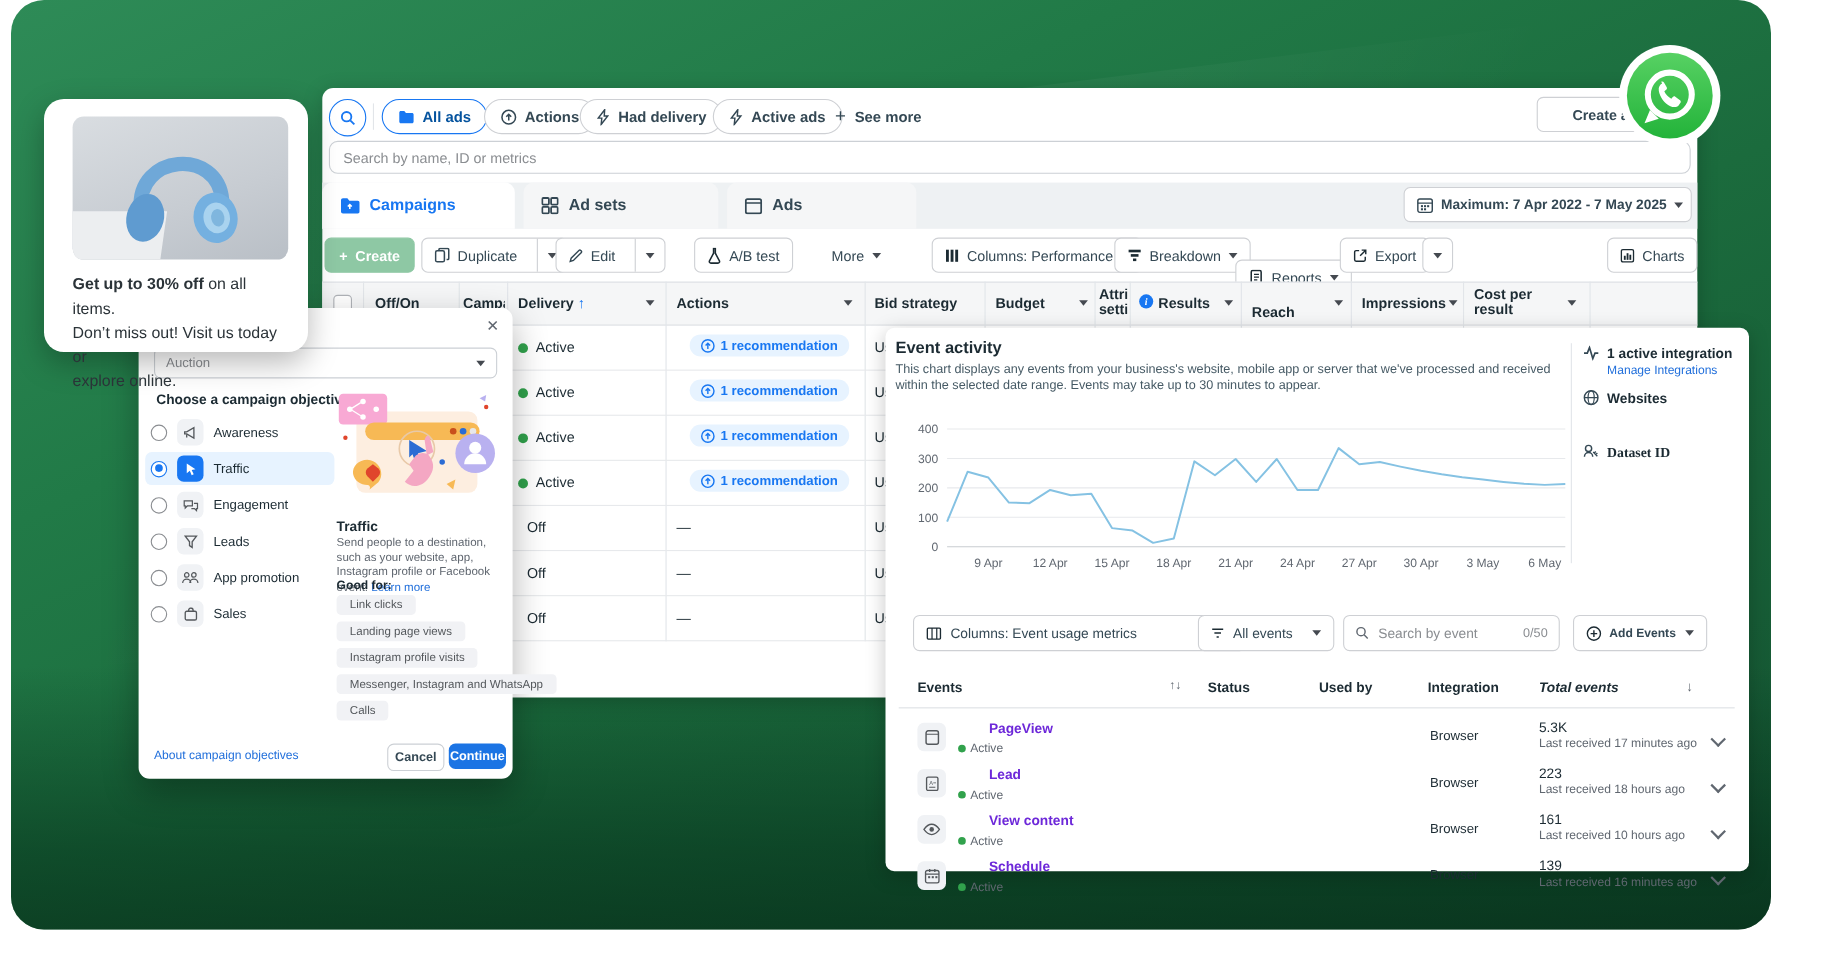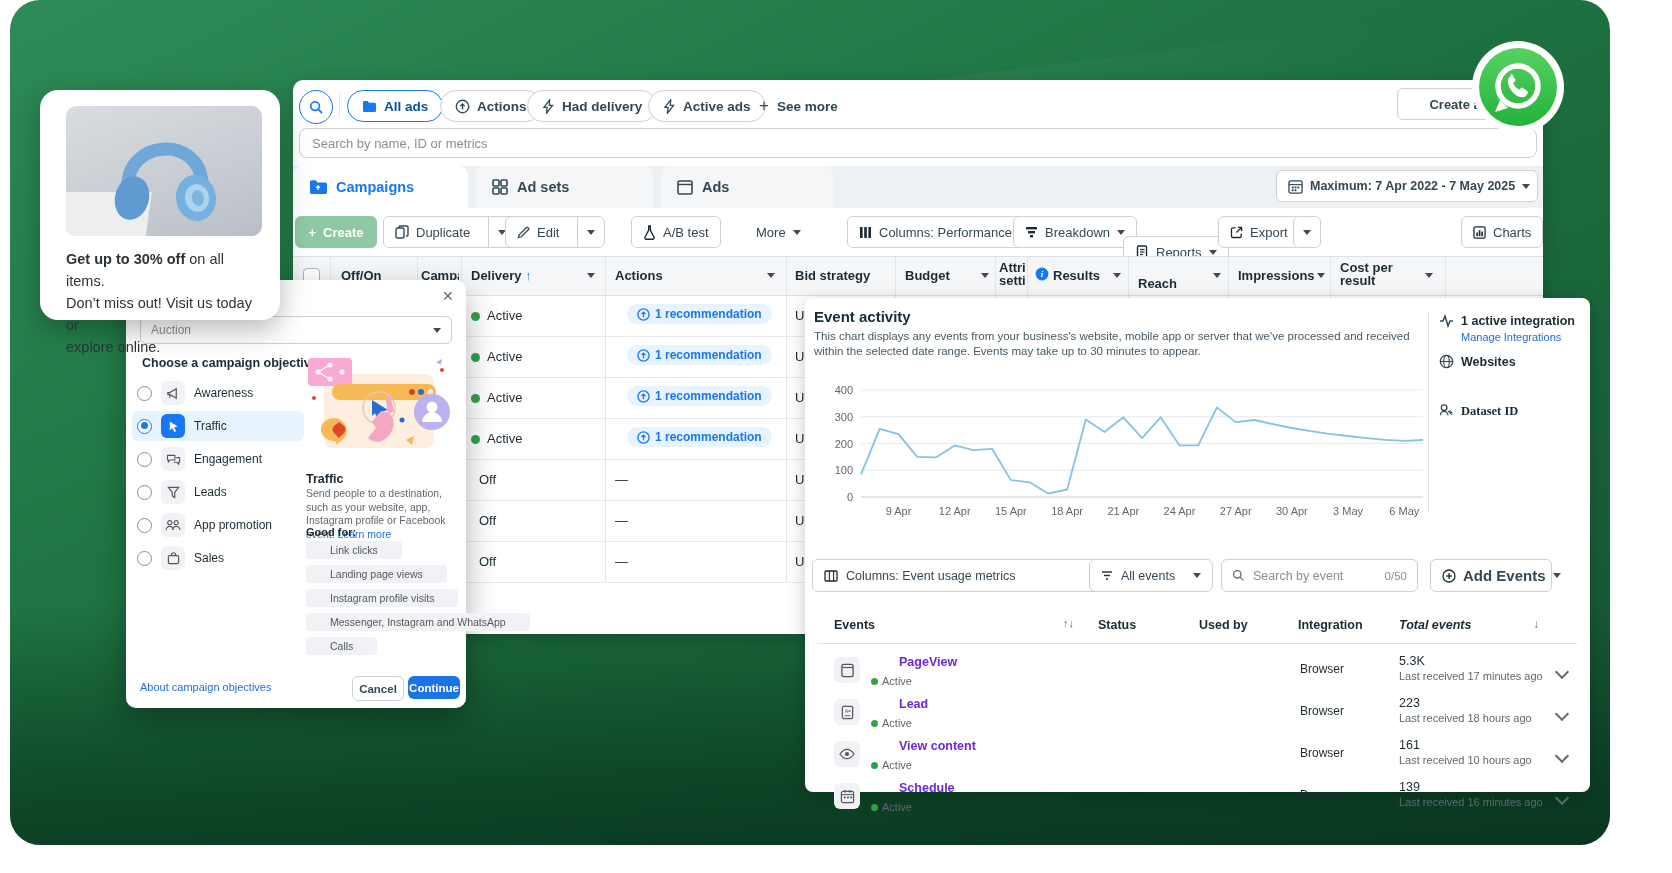--- a/index.html
+++ b/index.html
@@ -43,21 +43,21 @@
   .dot{display:inline-block;width:9px;height:9px;border-radius:50%;}
   
   .obj-row{position:absolute;left:6px;width:172px;height:30px;display:flex;align-items:center;gap:9px;border-radius:6px;}
   .obj-row.sel{background:#e7f3ff;}
   .radio{width:15px;height:15px;border:1.5px solid #8a8d91;border-radius:50%;box-sizing:border-box;background:#fff;flex:none;margin-left:5px;}
   .radio.sel{border:1.5px solid #1877f2;position:relative;}
   .radio.sel:after{content:"";position:absolute;left:2.5px;top:2.5px;width:7px;height:7px;border-radius:50%;background:#1877f2;}
   .obj-icon{width:24px;height:24px;border-radius:6px;background:#f0f2f5;display:flex;align-items:center;justify-content:center;flex:none;}
   .obj-icon.sel{background:#1877f2;}
   .obj-label{font-size:12px;color:#1c2b33;}
-  .tag{display:inline-block;background:#f1f2f5;border-radius:4px;padding:3px 24px;font-size:10.5px;color:#54585c;white-space:nowrap;}
+  .tag{display:inline-block;background:#f1f2f5;border-radius:4px;padding:3px 12px;font-size:10.5px;color:#54585c;white-space:nowrap;}
   .link{color:#216fdb;cursor:pointer;}
   
   .ev-name{font-weight:bold;font-size:12.5px;color:#6d28d9;margin-left:28px;}
   .ev-sub{font-size:11px;color:#606770;}
   .ev-iconbox{position:absolute;width:26px;height:26px;border-radius:6px;background:#f0f2f5;
     display:flex;align-items:center;justify-content:center;}
   .chev{display:inline-block;width:8px;height:8px;border-right:2px solid #606770;border-bottom:2px solid #606770;
     transform:rotate(45deg);}
   .ehdr{position:absolute;font-weight:bold;font-size:12.5px;color:#1c2b33;}
 </style>
@@ -581,21 +581,21 @@
     <span class="abs" style="left:656px;top:57px;font-size:12.5px;font-weight:bold;">Websites</span>
     <span class="abs icon" style="left:634px;top:105px;">
       <svg width="15" height="15" viewBox="0 0 16 16">
           <circle cx="5.5" cy="5" r="3" fill="none" stroke="#344854" stroke-width="1.4"></circle>
           <path d="M1.5 13a4 4 0 0 1 8 0" fill="none" stroke="#344854" stroke-width="1.4"></path>
           <path d="M10 8.5l4 4M12.5 11l1.5-1.5M11 9.5 12.5 8" stroke="#344854" stroke-width="1.3" fill="none"></path>
         </svg>
     </span>
     <span class="abs" style="left:656px;top:106px;font-size:12.5px;font-weight:bold;font-family:Liberation Serif, serif;">Dataset ID</span>
 
-    <div class="btn" style="left:7px;top:261px;width:303px;height:33px;justify-content:space-between;">
+    <div class="btn" style="left:25px;top:261px;width:303px;height:33px;justify-content:space-between;">
       <span style="display:flex;align-items:center;gap:8px;">
         <span class="icon">
           <svg width="14" height="12" viewBox="0 0 14 12">
               <rect x="1" y="1" width="12" height="10" rx="1" fill="none" stroke="#1c2b33" stroke-width="1.3"></rect>
               <line x1="5.3" y1="1" x2="5.3" y2="11" stroke="#1c2b33" stroke-width="1.1"></line>
               <line x1="9.6" y1="1" x2="9.6" y2="11" stroke="#1c2b33" stroke-width="1.1"></line>
             </svg>
         </span>
         <span style="font-size:12.5px;">Columns: Event usage metrics</span>
       </span>
@@ -626,21 +626,21 @@
     </div>
     <div class="btn" style="left:625px;top:261px;width:122px;height:33px;justify-content:space-between;">
       <span style="display:flex;align-items:center;gap:7px;">
         <span class="icon">
           <svg width="14" height="14" viewBox="0 0 14 14">
               <circle cx="7" cy="7" r="6" fill="none" stroke="#1c2b33" stroke-width="1.3"></circle>
               <line x1="7" y1="4" x2="7" y2="10" stroke="#1c2b33" stroke-width="1.3"></line>
               <line x1="4" y1="7" x2="10" y2="7" stroke="#1c2b33" stroke-width="1.3"></line>
             </svg>
         </span>
-        <span style="font-size:15px;font-weight:bold;">Add Events</span>
+        <span style="font-size:11px;font-weight:bold;">Add Events</span>
       </span>
       <span class="caret"></span>
     </div>
 
     <span class="ehdr" style="left:29px;top:320px;">Events</span>
     <span class="abs" style="left:258px;top:319px;font-size:11px;color:#606770;">↑↓</span>
     <span class="ehdr" style="left:293px;top:320px;">Status</span>
     <span class="ehdr" style="left:394px;top:320px;">Used by</span>
     <span class="ehdr" style="left:493px;top:320px;">Integration</span>
     <span class="ehdr" style="left:594px;top:320px;font-style:italic;">Total events</span>

